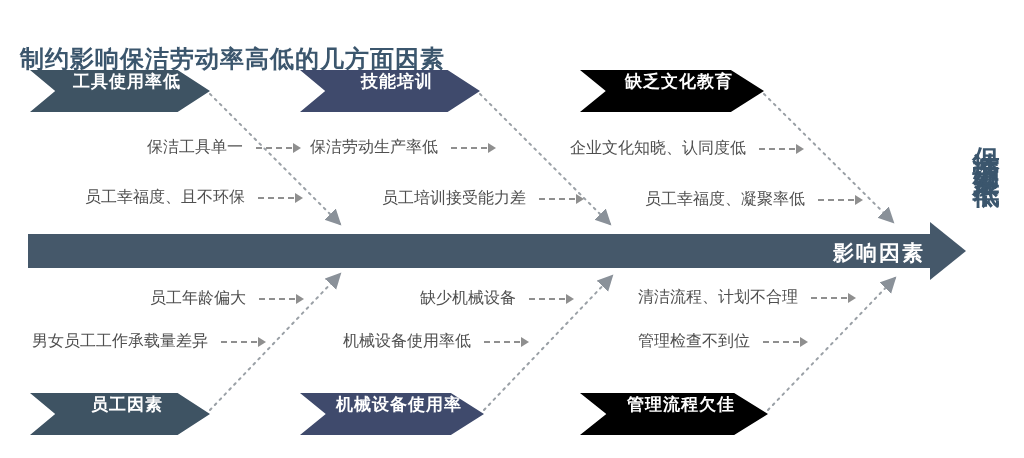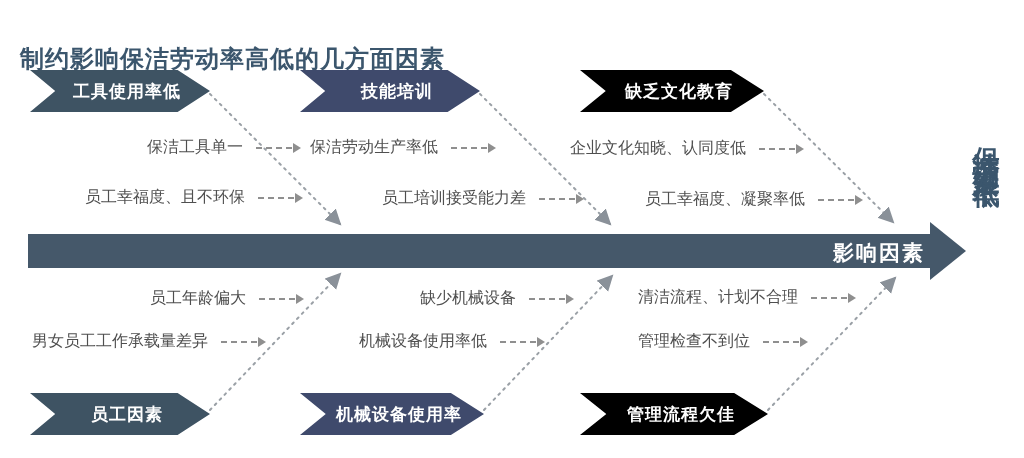--- a/index.html
+++ b/index.html
@@ -19,21 +19,20 @@
     color: #3b566d;
     letter-spacing: 1px;
     margin-top: 33px;
   }
   
   .banner {
     position: absolute;
     height: 42px;
     clip-path: polygon(0% 0%, 82% 0%, 100% 50%, 82% 100%, 0% 100%, 14% 50%);
     display: flex;
-    align-items: center;
     justify-content: center;
   }
   .banner .label {
     color: #ffffff;
     font-weight: bold;
     font-size: 17px;
     padding-left: 14px;
     white-space: nowrap;
     letter-spacing: 1px;
   }
@@ -189,21 +188,21 @@
     <span class="dash-arrow"></span>
   </div>
   <div class="cause" style="left:32px; top:331px;">
     <span class="txt">男女员工工作承载量差异</span>
     <span class="dash-arrow"></span>
   </div>
   <div class="cause" style="left:420px; top:288px;">
     <span class="txt">缺少机械设备</span>
     <span class="dash-arrow"></span>
   </div>
-  <div class="cause" style="left:343px; top:331px;margin-left:16px;">
+  <div class="cause" style="left:343px; top:331px;">
     <span class="txt">机械设备使用率低</span>
     <span class="dash-arrow"></span>
   </div>
   <div class="cause" style="left:638px; top:287px;">
     <span class="txt">清洁流程、计划不合理</span>
     <span class="dash-arrow"></span>
   </div>
   <div class="cause" style="left:638px; top:331px;">
     <span class="txt">管理检查不到位</span>
     <span class="dash-arrow"></span>

